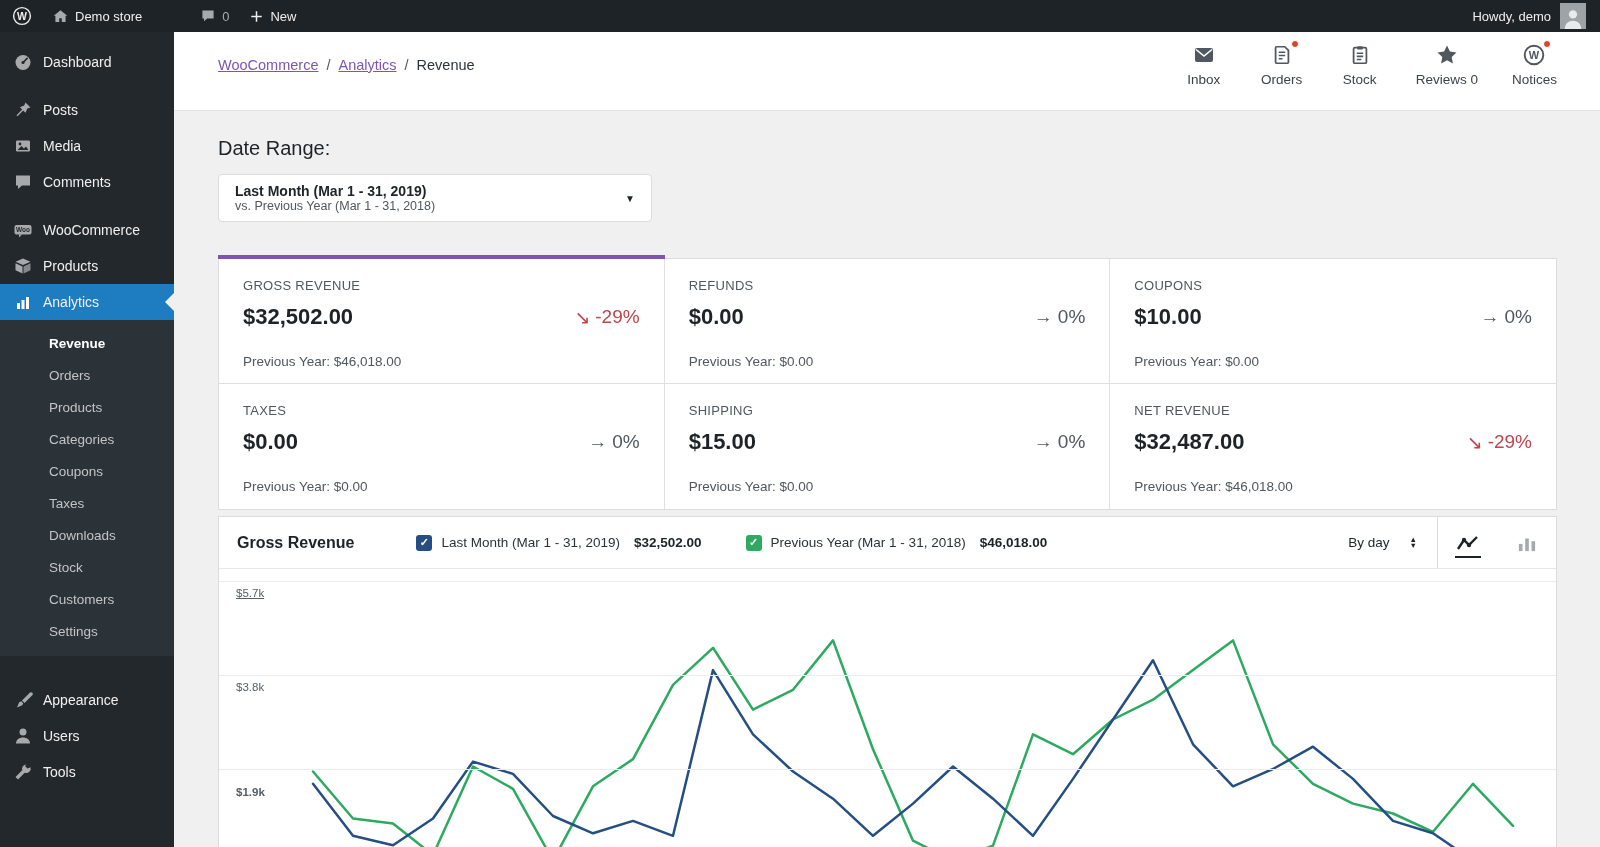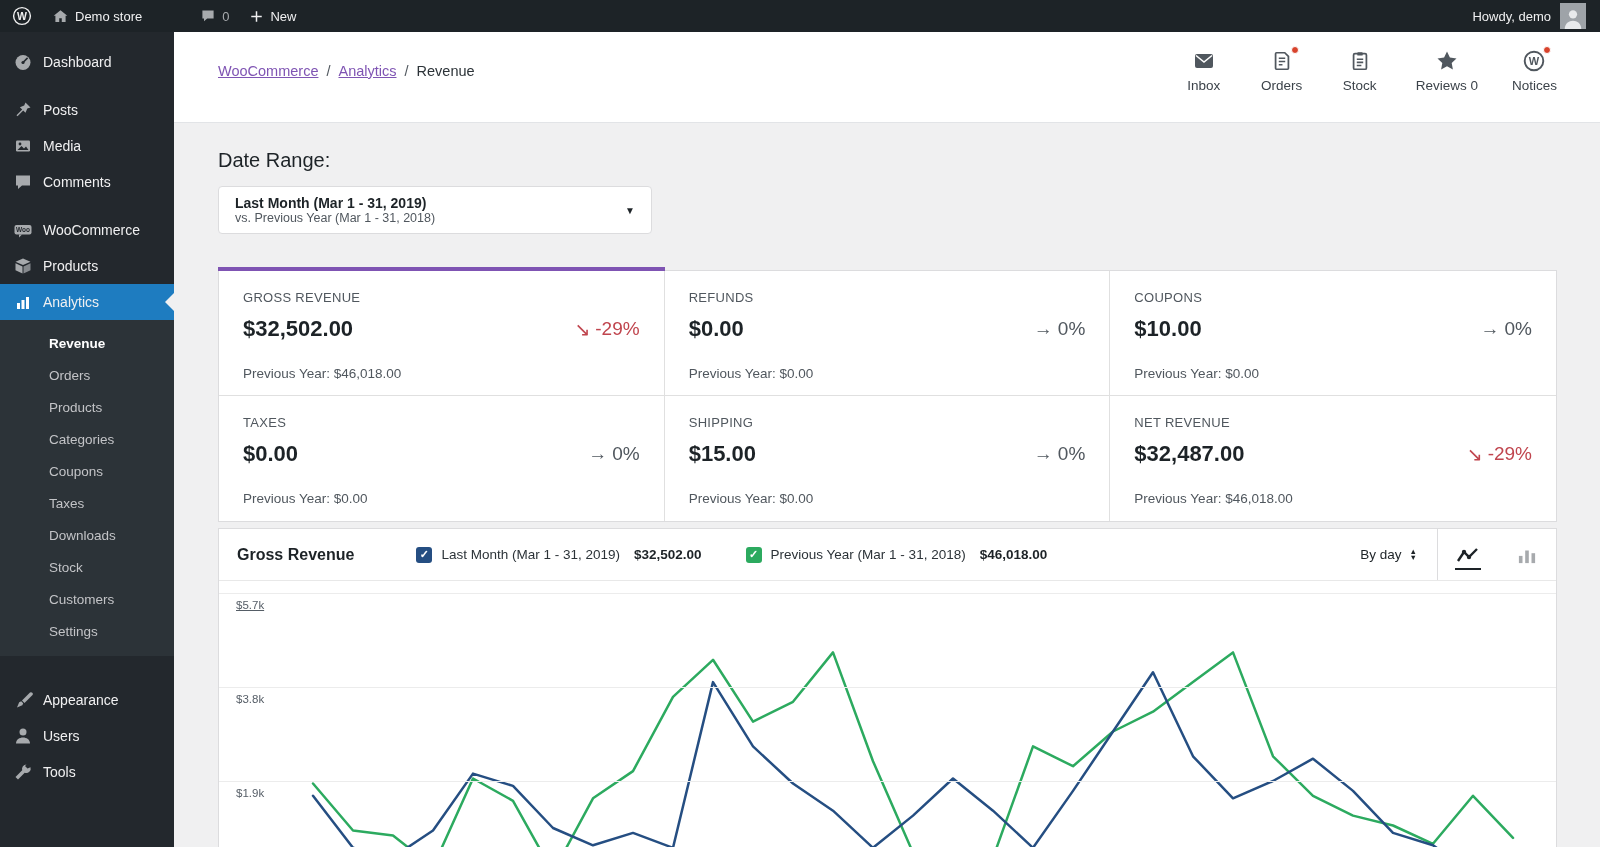--- a/index.html
+++ b/index.html
@@ -24,21 +24,21 @@
   .menu-item.active { background:#1e7cc0; position:relative; }
   .menu-item.active .mi-icon { color:#fff; }
   .menu-item.active::after { content:''; position:absolute; right:0; top:50%; margin-top:-9px; width:0; height:0; border-top:9px solid transparent; border-bottom:9px solid transparent; border-right:9px solid #f0f0f1; }
   .submenu { background:#2c3338; padding:7px 0 9px; }
   .submenu-item { padding:8.5px 0 8.5px 49px; font-size:13.5px; color:#c3c4c7; cursor:pointer; }
   .submenu-item.active { color:#fff; font-weight:bold; }
   .menu-bottom { margin-top:26px; }
 
   
   .main { position:absolute; top:32px; left:174px; width:1426px; }
-  .wc-header { background:#fff; height:91px; border-bottom:1px solid #e2e4e7; display:flex; align-items:center; justify-content:space-between; padding:0 43px 12px 44px; }
+  .wc-header { background:#fff; height:79px; border-bottom:1px solid #e2e4e7; display:flex; align-items:center; justify-content:space-between; padding:0 43px 12px 44px; }
   .breadcrumb { font-size:14.5px; color:#2c3338; }
   .breadcrumb a { color:#7f54b3; text-decoration:underline; cursor:pointer; }
   .bc-sep { color:#50575e; margin:0 8px; }
 
   .activity { display:flex; align-items:flex-start; gap:34px; }
   .act-item { display:flex; flex-direction:column; align-items:center; gap:5px; cursor:pointer; color:#50575e; min-width:44px; }
   .act-icon { position:relative; width:26px; height:24px; display:flex; align-items:center; justify-content:center; }
   .act-label { font-size:13.5px; color:#3c434a; }
   .badge-dot { position:absolute; top:-3px; right:-4px; width:8px; height:8px; border-radius:50%; background:#d8432c; border:1.5px solid #fff; }
 
@@ -69,21 +69,21 @@
   
   .chart-card { margin-top:6px; background:#fff; border:1px solid #dcdcde; }
   .chart-header { height:52px; display:flex; align-items:center; border-bottom:1px solid #e8e8e8; }
   .chart-title { font-size:16px; font-weight:bold; color:#1d2327; padding:0 62px 0 18px; }
   .legend { display:flex; align-items:center; gap:44px; }
   .legend-item { display:flex; align-items:center; cursor:pointer; }
   .lcheck { width:16px; height:16px; border-radius:3px; color:#fff; font-size:11px; font-weight:bold; display:flex; align-items:center; justify-content:center; }
   .llabel { margin-left:9px; font-size:13.5px; color:#2c3338; }
   .lvalue { margin-left:14px; font-size:13.5px; font-weight:bold; color:#1d2327; }
   .spacer { flex:1; }
-  .interval { display:flex; align-items:center; gap:8px; font-size:13.5px; color:#1d2327; padding-right:20px; cursor:pointer; }
+  .interval { display:flex; align-items:center; gap:20px; font-size:13.5px; color:#1d2327; padding-right:20px; cursor:pointer; }
   .sort-arrows { display:flex; flex-direction:column; align-items:center; font-size:7.5px; line-height:6px; color:#1d2327; }
   .vdiv { width:1px; align-self:stretch; background:#dcdcde; }
   .chart-type { display:flex; align-items:center; height:100%; }
   .ct-btn { width:59px; height:100%; display:flex; align-items:center; justify-content:center; position:relative; cursor:pointer; }
   .ct-underline { position:absolute; bottom:10px; width:26px; height:2px; background:#1d2327; }
 
   .chart-plot { position:relative; height:285px; overflow:hidden; }
   .gridline { position:absolute; left:0; right:0; height:1px; background:#ececec; }
   .ytick { position:absolute; left:17px; font-size:11.5px; color:#555d66; }
   #chart-lines { position:absolute; left:0; top:0; }
@@ -402,17 +402,17 @@
       <div class="chart-plot" id="plot">
         <svg id="chart-lines" width="1337" height="285" viewBox="0 0 1337 285" preserveAspectRatio="none">
             <polyline points="94,202.5 134,249.5 174,254.4 214,286.1 254,197.5 294,219.8 334,291.5 374,217.3 414,190.1 454,115.9 494,78.8 534,140.6 574,120.8 614,71.4 654,180.2 694,271.7 734,291.5 774,276.7 814,165.4 854,185.2 894,150.5 934,130.7 974,101.1 1014,71.4 1054,175.3 1094,214.8 1134,234.6 1174,244.5 1214,262.8 1254,214.8 1294,256.9" fill="none" stroke="#2caa5f" stroke-width="2.5" stroke-linejoin="round" stroke-linecap="round"></polyline>
             <polyline points="94,214.8 134,266.8 174,276.2 214,249.5 254,192.6 294,204.9 334,247.0 374,264.3 414,251.9 454,266.8 494,101.1 534,165.4 574,202.5 614,229.7 654,266.8 694,234.6 734,197.5 774,229.7 814,266.8 854,209.9 894,150.5 934,91.2 974,175.3 1014,217.3 1054,200.0 1094,177.7 1134,209.9 1174,251.9 1214,264.3 1254,291.5 1294,291.5" fill="none" stroke="#254e82" stroke-width="2.5" stroke-linejoin="round" stroke-linecap="round"></polyline>
           </svg>
       <div class="gridline" style="top: 12px;"></div>
           <div class="ytick" style="top: 18px; text-decoration: underline;">$5.7k</div>
           <div class="gridline" style="top: 106px;"></div>
           <div class="ytick" style="top: 112px;">$3.8k</div>
           <div class="gridline" style="top: 200px;"></div>
-          <div class="ytick" style="top: 206px;">$1.9k</div>
+          <div class="ytick" style="top: 217px; font-weight: bold;">$1.9k</div>
         </div>
     </div>
   </div>
 </div>
 
 </body></html>

